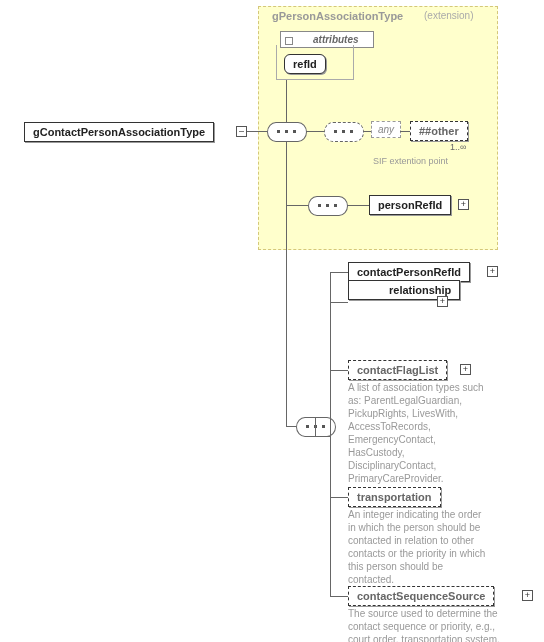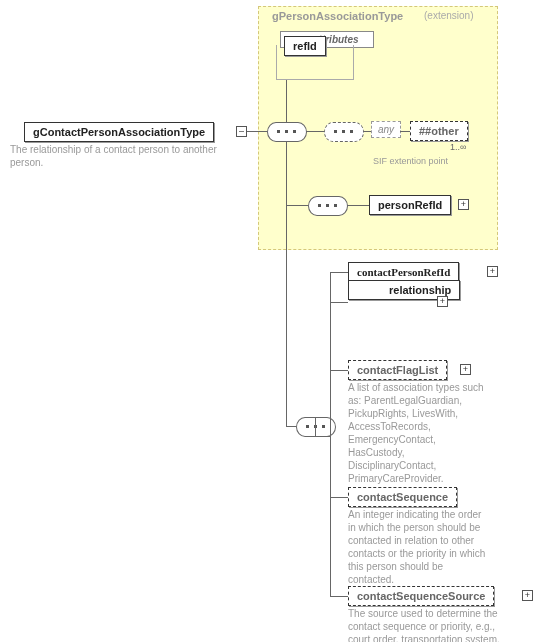--- a/index.html
+++ b/index.html
@@ -153,27 +153,26 @@
 <div class="canvas">
 
   <div class="ext-box" style="left:258px; top:6px; width:238px; height:242px;"></div>
   <div class="ext-title" style="left:272px; top:10px;">gPersonAssociationType</div>
   <div class="ext-hint" style="left:424px; top:10px;">(extension)</div>
 
   <div class="attr-box" style="left:280px; top:31px; width:52px;">
     <span>attributes</span>
   </div>
 
-  <div class="node" style="left:284px; top:36px;">refId</div>
+  <div class="node" style="left:284px; top:54px;border-radius:6px;">refId</div>
 
   <div style="position:absolute; left:276px; top:45px; width:76px; height:34px; border-left:1px solid #aaa; border-right:1px solid #aaa; border-bottom:1px solid #aaa;"></div>
 
   <div class="node" style="left:24px; top:122px;">gContactPersonAssociationType</div>
   <div class="plusbox" style="left:236px; top:126px;">–</div>
-  <div class="desc" style="left:10px; top:143px; width:230px;">The relationship of a contact person to another person.</div>
 
   <div class="hline" style="left:247px; top:131px; width:20px;"></div>
   <div class="seq" style="left:267px; top:122px;">
       <span class="dots"></span>
     </div>
 
   <div class="vline" style="left:286px; top:80px; height:42px;"></div>
 
   <div class="hline" style="left:306px; top:131px; width:18px;"></div>
   <div class="seq dashed" style="left:324px; top:122px;">
@@ -201,34 +200,34 @@
   <div class="seq" style="left:296px; top:417px;">
       <span class="dots"></span>
     </div>
 
   <div class="vline" style="left:330px; top:272px; height:324px;"></div>
   <div class="hline" style="left:315px; top:436px; width:15px;"></div>
 
   <div class="vline" style="left:315px; top:417px; height:19px;"></div>
 
   <div class="hline" style="left:330px; top:272px; width:18px;"></div>
-  <div class="node" style="left:348px; top:262px;font-family:Liberation Serif, serif;">contactPersonRefId</div>
+  <div class="node" style="left:348px; top:262px;">contactPersonRefId</div>
   <div class="plusbox" style="left:487px; top:266px;">+</div>
 
   <div class="hline" style="left:330px; top:302px; width:18px;"></div>
   <div class="node" style="left:348px; top:280px;padding-left:40px;">relationship</div>
   <div class="plusbox" style="left:437px; top:296px;">+</div>
 
   <div class="hline" style="left:330px; top:370px; width:18px;"></div>
   <div class="node dashed" style="left:348px; top:360px;">contactFlagList</div>
   <div class="plusbox" style="left:460px; top:364px;">+</div>
   <div class="desc" style="left:348px; top:381px;">A list of association types such as: ParentLegalGuardian, PickupRights, LivesWith, AccessToRecords, EmergencyContact, HasCustody, DisciplinaryContact, PrimaryCareProvider.</div>
 
   <div class="hline" style="left:330px; top:497px; width:18px;"></div>
-  <div class="node dashed" style="left:348px; top:487px;">contactSequence</div>
+  <div class="node dashed" style="left:348px; top:487px;">transportation</div>
   <div class="desc" style="left:348px; top:508px;">An integer indicating the order in which the person should be contacted in relation to other contacts or the priority in which this person should be contacted.</div>
 
   <div class="hline" style="left:330px; top:596px; width:18px;"></div>
   <div class="node dashed" style="left:348px; top:586px;">contactSequenceSource</div>
   <div class="plusbox" style="left:522px; top:590px;">+</div>
   <div class="desc" style="left:348px; top:607px; width:170px;">The source used to determine the contact sequence or priority, e.g., court order, transportation system, etc.</div>
 
 </div>
 
 </body></html>

